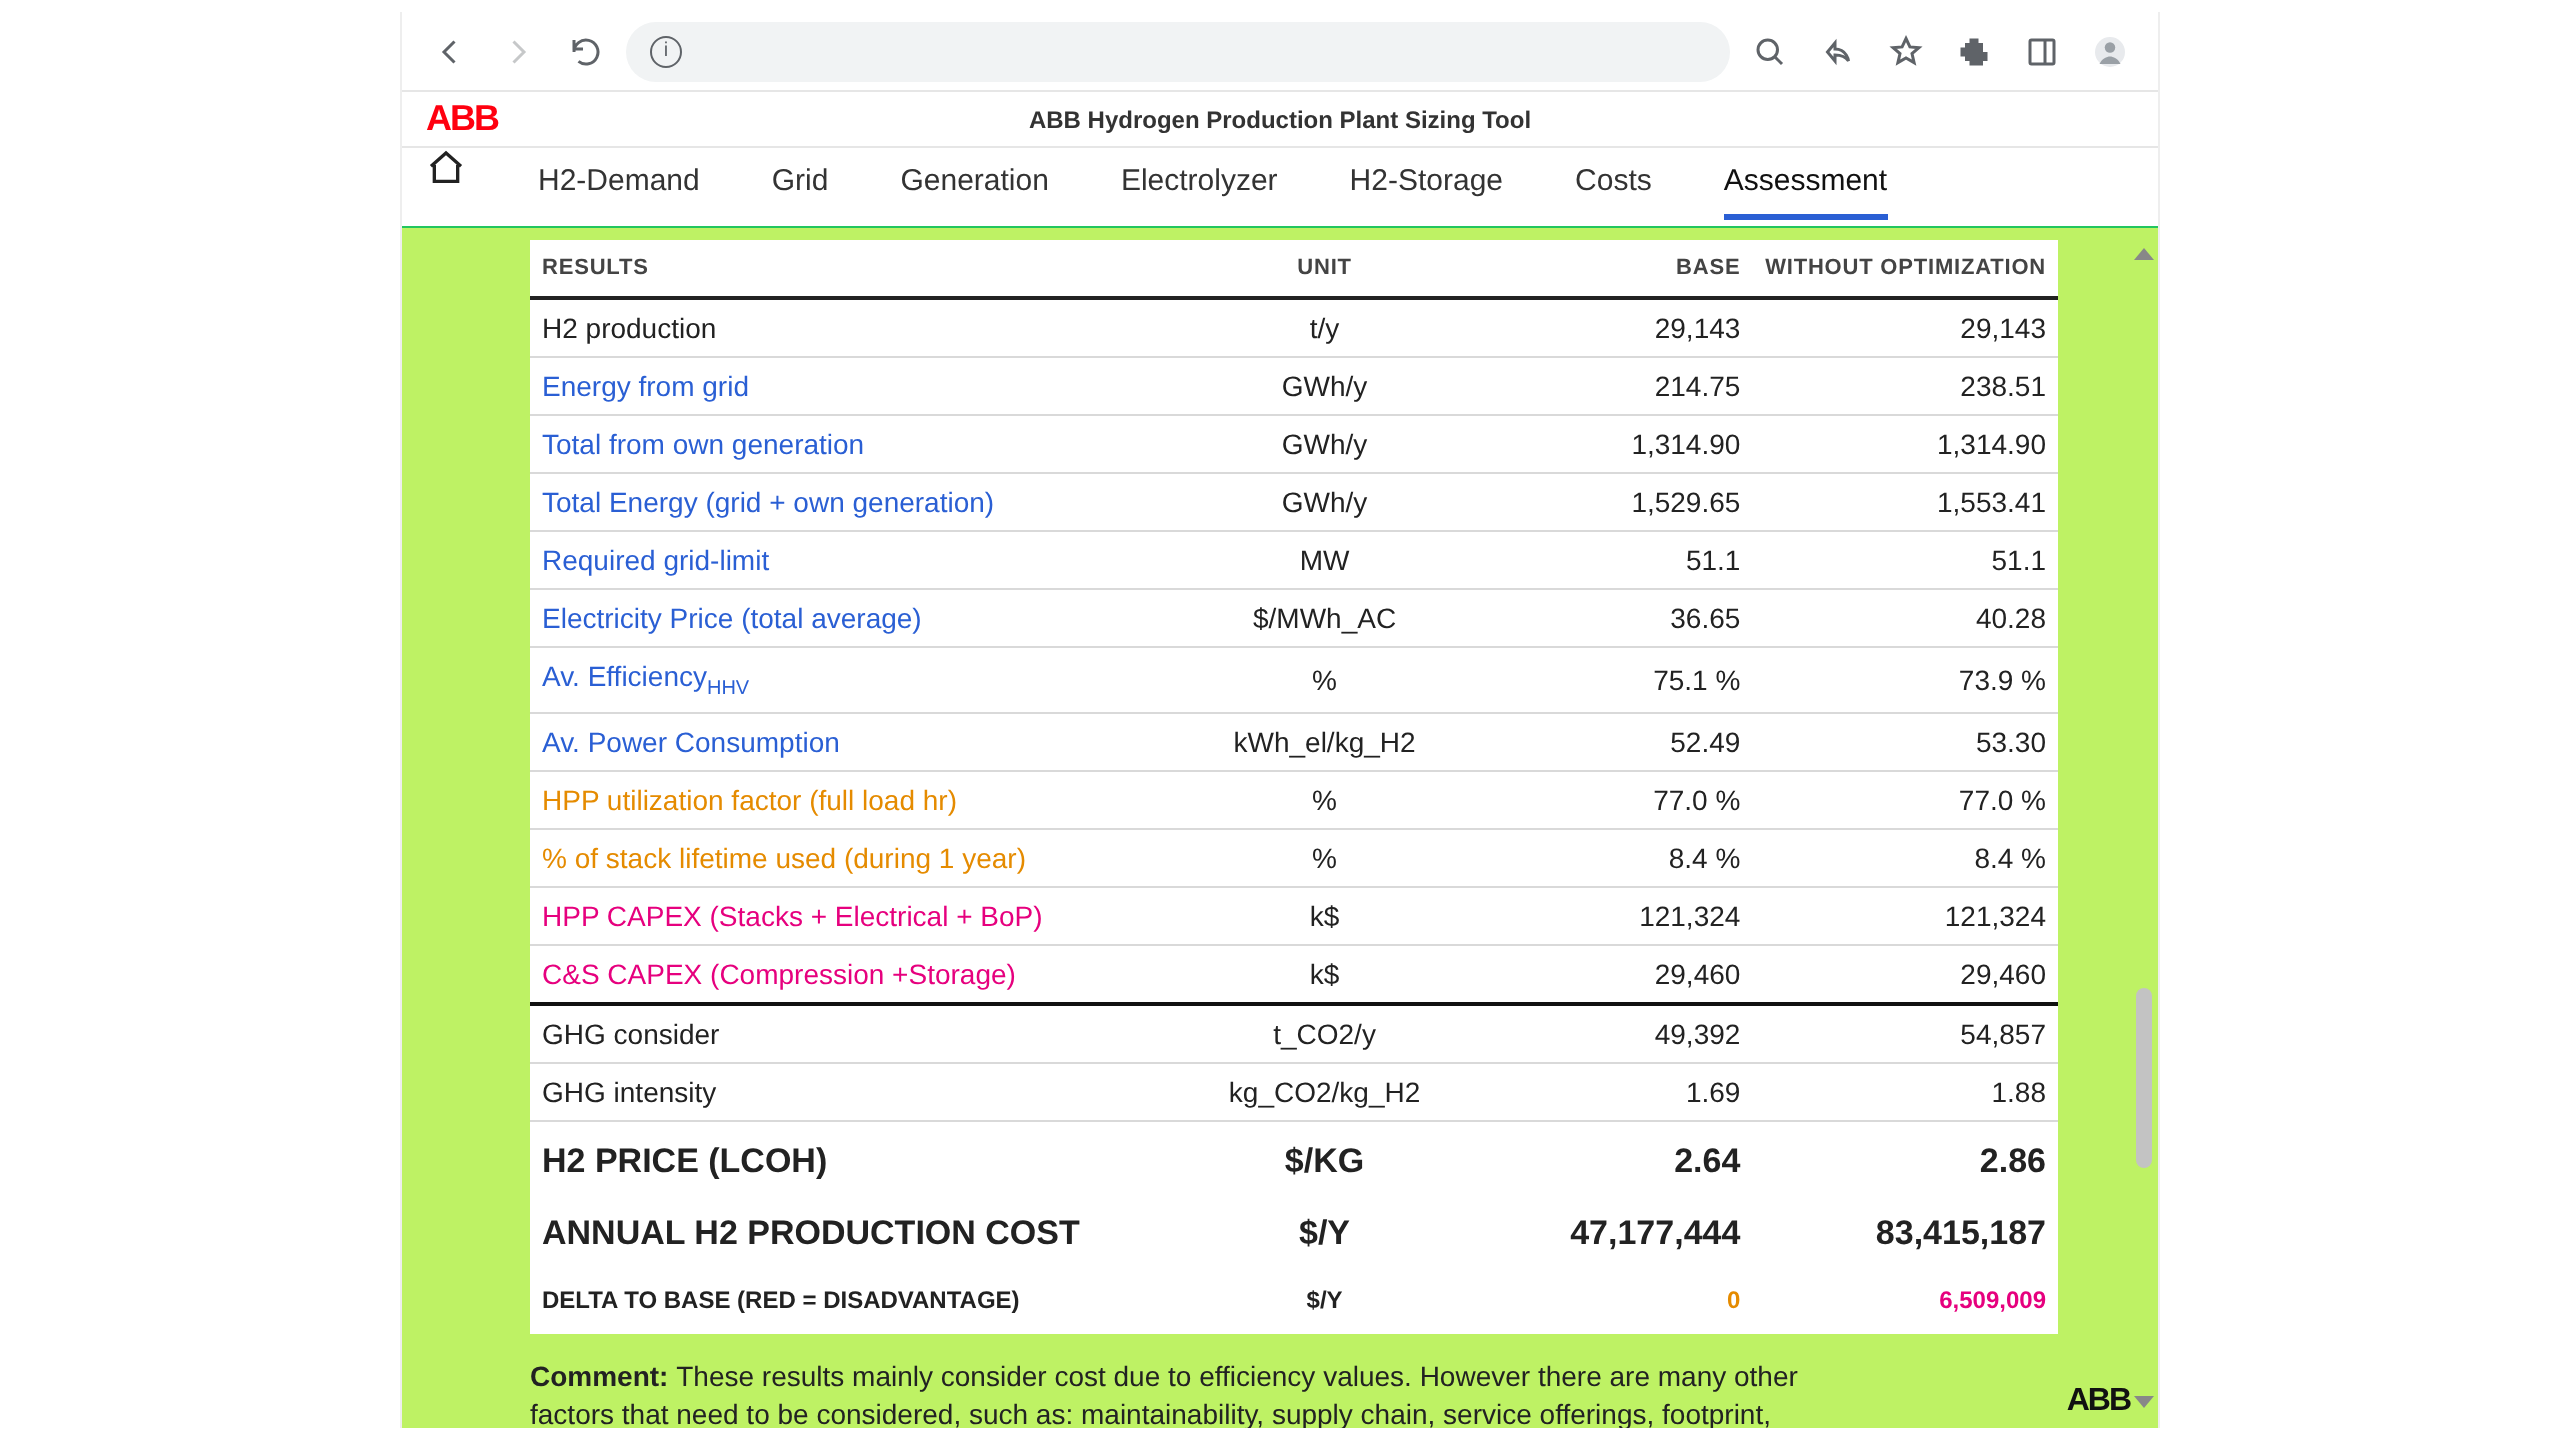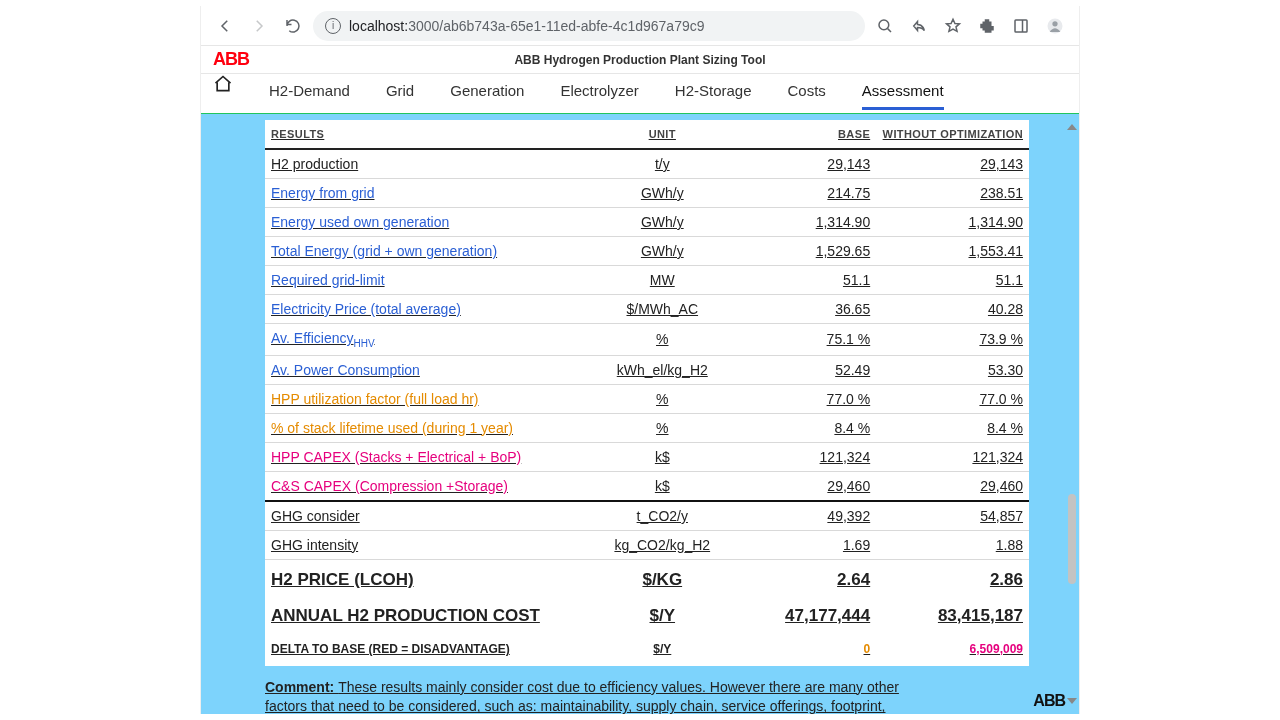--- a/index.html
+++ b/index.html
@@ -20,21 +20,21 @@
   
   .apphead { display:flex; align-items:center; border-bottom:1px solid #e6e6e6; height:28px; position:relative;}
   .logo { color:#FF000F; font-weight:900; font-size:18px; letter-spacing:-1px; padding:0 12px; font-family: Arial, sans-serif;}
   .apptitle { position:absolute; left:50%; transform:translateX(-50%); font-size:12px; font-weight:600; color:#333;}
   
   .tabs { display:flex; align-items:flex-start; gap:36px; padding:0 12px; height:40px; border-bottom:1px solid #22c55e;}
   .home svg { width:20px; height:20px; stroke:#222; stroke-width:2; fill:none;}
   .tab { font-size:15px; color:#333; padding:8px 0; cursor:pointer; }
   .tab.active { color:#111; border-bottom:3px solid #2a5fd4; font-weight:500;}
   
-  .content { flex:1; overflow:auto; background:#7dd3fc; position:relative;text-decoration:underline;}
+  .content { flex:1; overflow:auto; background:#bef264; position:relative;}
   .gray-gap { height:6px; }
   .table-wrap { margin:0 50px 0 64px; background:#fff; }
   table { width:100%; border-collapse:collapse; }
   th { text-align:left; font-size:11px; letter-spacing:0.4px; font-weight:700; color:#444; padding:8px 6px; border-bottom:2px solid #222;}
   th.r, td.r { text-align:right;margin-top:40px; }
   th.unit, td.unit { text-align:center; }
   td { padding:6px 6px; border-bottom:1px solid #d9d9d9; font-size:14px; }
   tr.blue td.label { color:#2a5fd4; }
   tr.orange td.label { color:#e58b00; }
   tr.red td.label { color:#e6007e; }
@@ -74,21 +74,20 @@
             <path d="M9 5l7 7-7 7"></path>
           </svg>
         </div>
       <div class="icbtn">
           <svg viewBox="0 0 24 24">
             <path d="M4 12a8 8 0 1 1 3 6.3M4 4v6h6"></path>
           </svg>
         </div>
       <div class="url">
         <span class="info">i</span>
-        <span><span class="host">localhost:</span><span class="path">3000/ab6b743a-65e1-11ed-abfe-4c1d967a79c9</span></span>
       </div>
       <div class="right-icons">
         <div class="icbtn">
             <svg viewBox="0 0 24 24">
               <circle cx="10.5" cy="10.5" r="6.5"></circle>
               <path d="M20 20l-4.5-4.5"></path>
             </svg>
           </div>
         <div class="icbtn">
             <svg viewBox="0 0 24 24">
@@ -159,21 +158,21 @@
                 <td class="r">29,143</td>
                 <td class="r">29,143</td>
               </tr>
               <tr class="blue">
                 <td class="label">Energy from grid</td>
                 <td class="unit">GWh/y</td>
                 <td class="r">214.75</td>
                 <td class="r">238.51</td>
               </tr>
               <tr class="blue">
-                <td class="label">Energy used own generation</td>
+                <td class="label">Total from own generation</td>
                 <td class="unit">GWh/y</td>
                 <td class="r">1,314.90</td>
                 <td class="r">1,314.90</td>
               </tr>
               <tr class="blue">
                 <td class="label">Total Energy (grid + own generation)</td>
                 <td class="unit">GWh/y</td>
                 <td class="r">1,529.65</td>
                 <td class="r">1,553.41</td>
               </tr>

